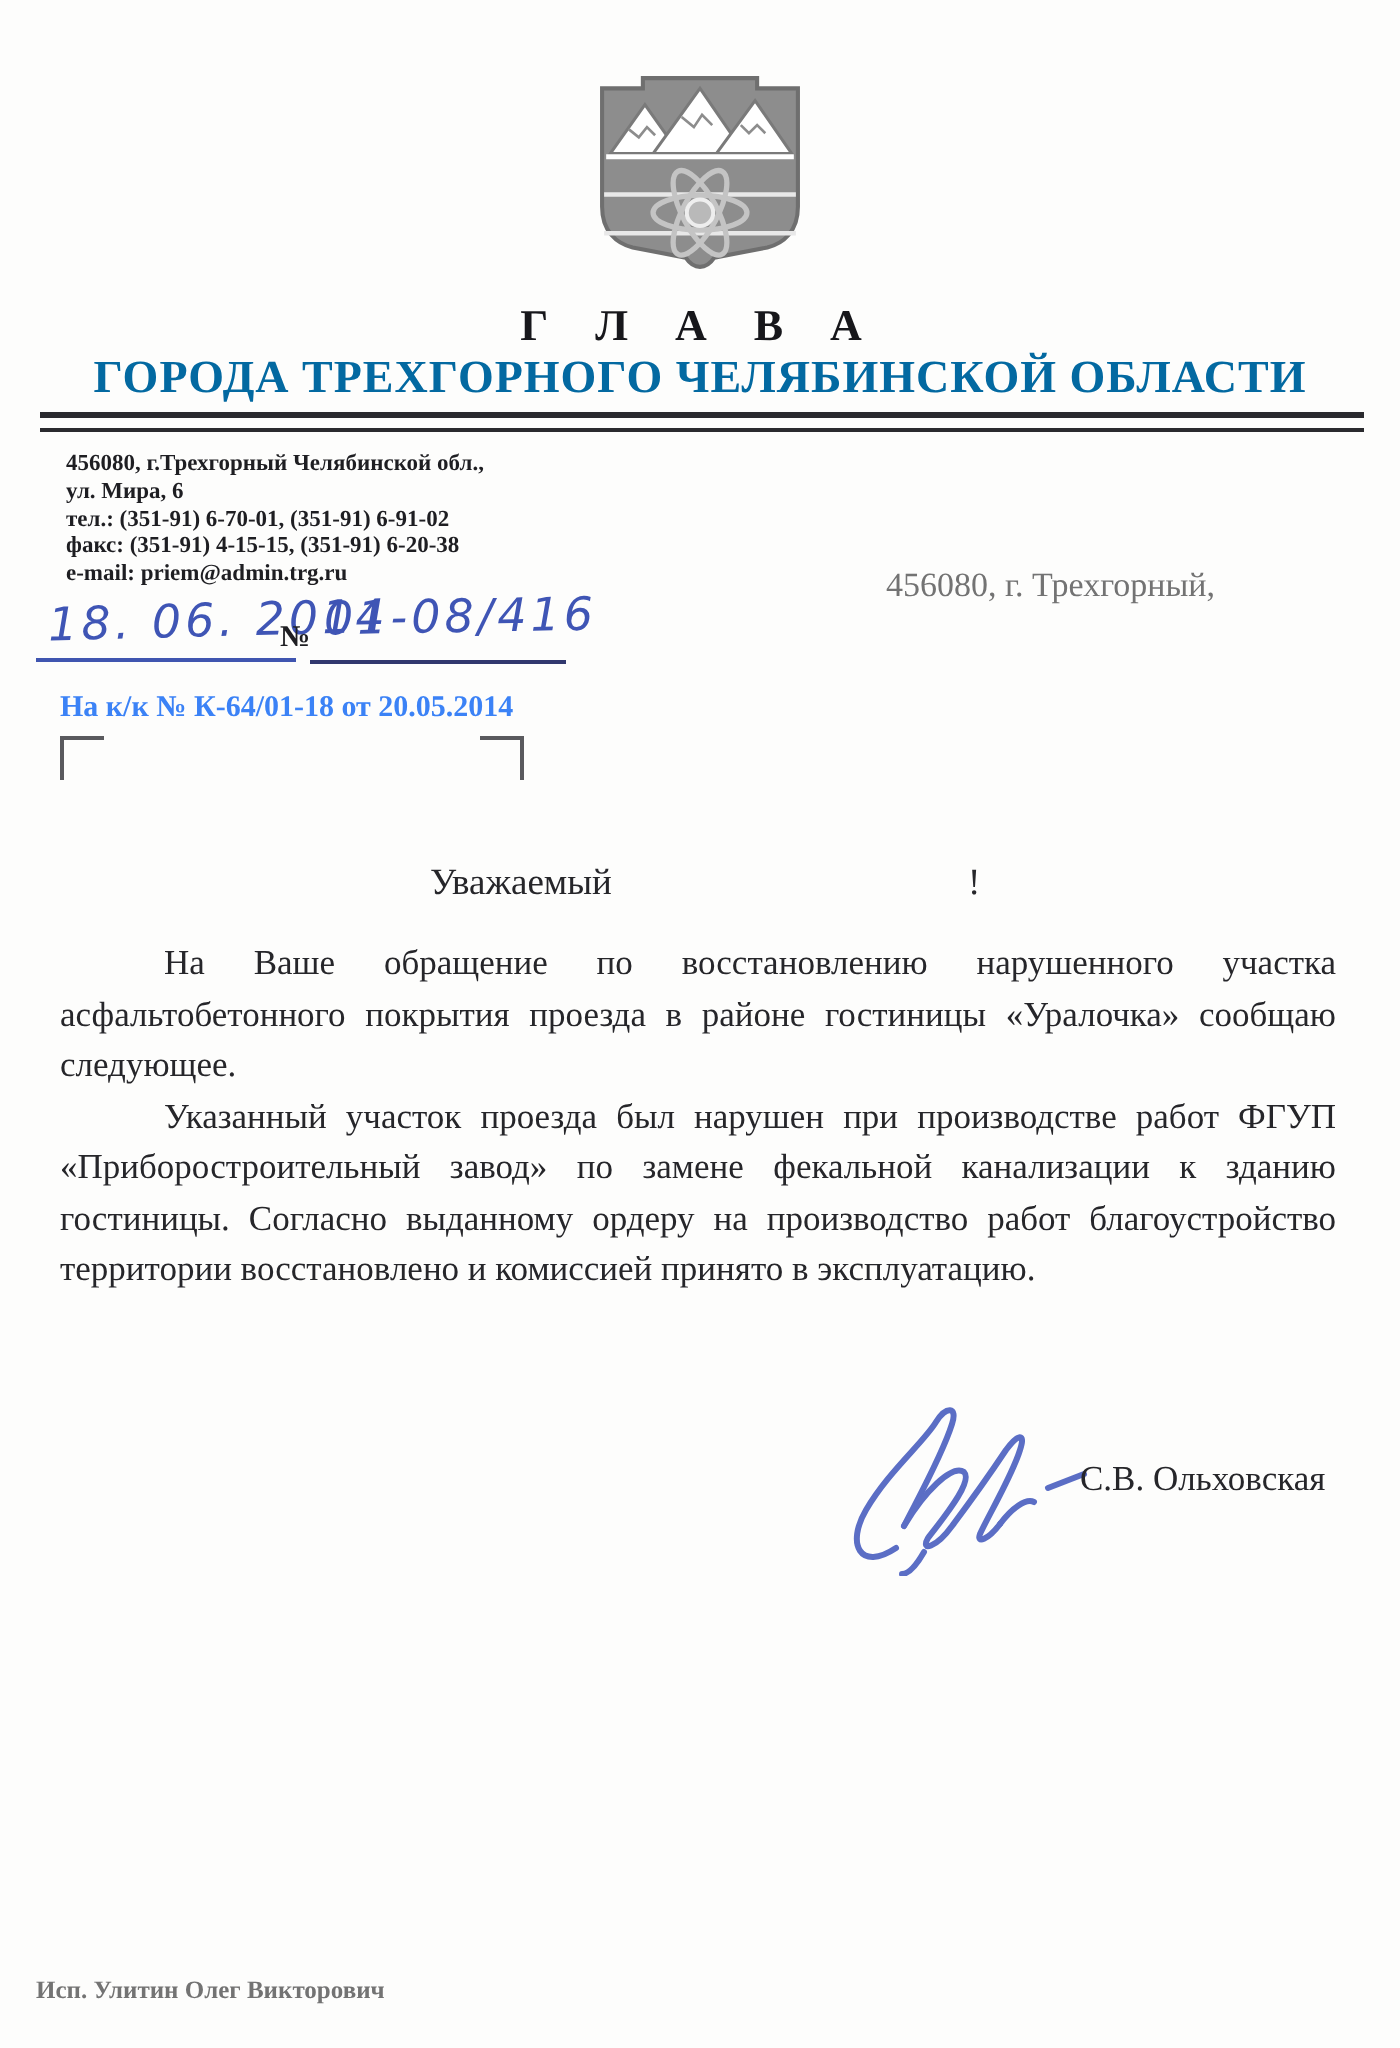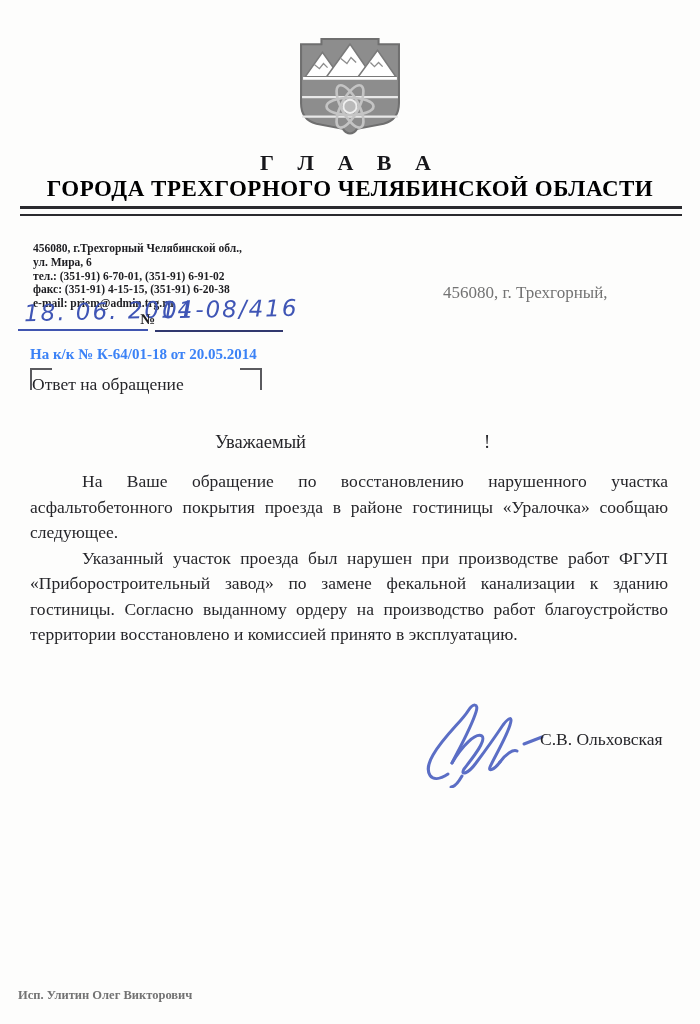--- a/index.html
+++ b/index.html
@@ -15,29 +15,29 @@
   
   .coat{position:absolute;left:299px;top:36px;width:102px;height:100px;}
   .title1{
     position:absolute;left:0;top:150px;width:700px;
     text-align:center;font-weight:bold;font-size:22px;letter-spacing:9px;
     color:#17171b;
   }
   .title2{
     position:absolute;left:0;top:176px;width:700px;
     text-align:center;font-weight:bold;font-size:23px;letter-spacing:0.5px;
-    color:#000000;
+    color:#0369a1;
   }
   .rule{
     position:absolute;left:20px;top:206px;width:662px;height:5px;
     border-top:3px solid #2a2a2e;border-bottom:2px solid #2a2a2e;
   }
   .sender{
     position:absolute;left:33px;top:226px;
-    font-weight:bold;font-size:11.5px;line-height:13.8px;color:#1e1e22;margin-top:16px;
+    font-weight:bold;font-size:11.5px;line-height:13.8px;color:#1e1e22;
   }
   
   .hand{
     font-family:"DejaVu Sans", sans-serif;font-style:italic;
     color:#3f55b5;font-size:23px;letter-spacing:2px;white-space:nowrap;
   }
   .hand-date{position:absolute;left:24px;top:298px;transform:rotate(-1.5deg);}
   .num-sign{position:absolute;left:140px;top:311px;font-weight:bold;font-size:15px;color:#1e1e22;}
   .hand-num{position:absolute;left:162px;top:296px;transform:rotate(-1deg);}
   .u-line1{position:absolute;left:18px;top:329px;width:130px;border-bottom:2px solid #4055b0;}
@@ -111,21 +111,20 @@
   <div class="num-sign">№</div>
   <div class="hand hand-num">01-08/416</div>
   <div class="u-line1"></div>
   <div class="u-line2"></div>
 
   <div class="recipient">456080, г. Трехгорный,</div>
   <div class="ref">На к/к № К-64/01-18 от 20.05.2014</div>
 
   <div class="bracket-l"></div>
   <div class="bracket-r"></div>
-  <div class="subject">Ответ на обращение</div>
 
   <div class="salutation-word">Уважаемый</div>
   <div class="salutation-punct">!</div>
 
   <div class="body-text">
     <p>На Ваше обращение по восстановлению нарушенного участка асфальтобетонного покрытия проезда в районе гостиницы «Уралочка» сообщаю следующее.</p>
     <p>Указанный участок проезда был нарушен при производстве работ ФГУП «Приборостроительный завод» по замене фекальной канализации к зданию гостиницы. Согласно выданному ордеру на производство работ благоустройство территории восстановлено и комиссией принято в эксплуатацию.</p>
   </div>
 
   <div class="sig">

